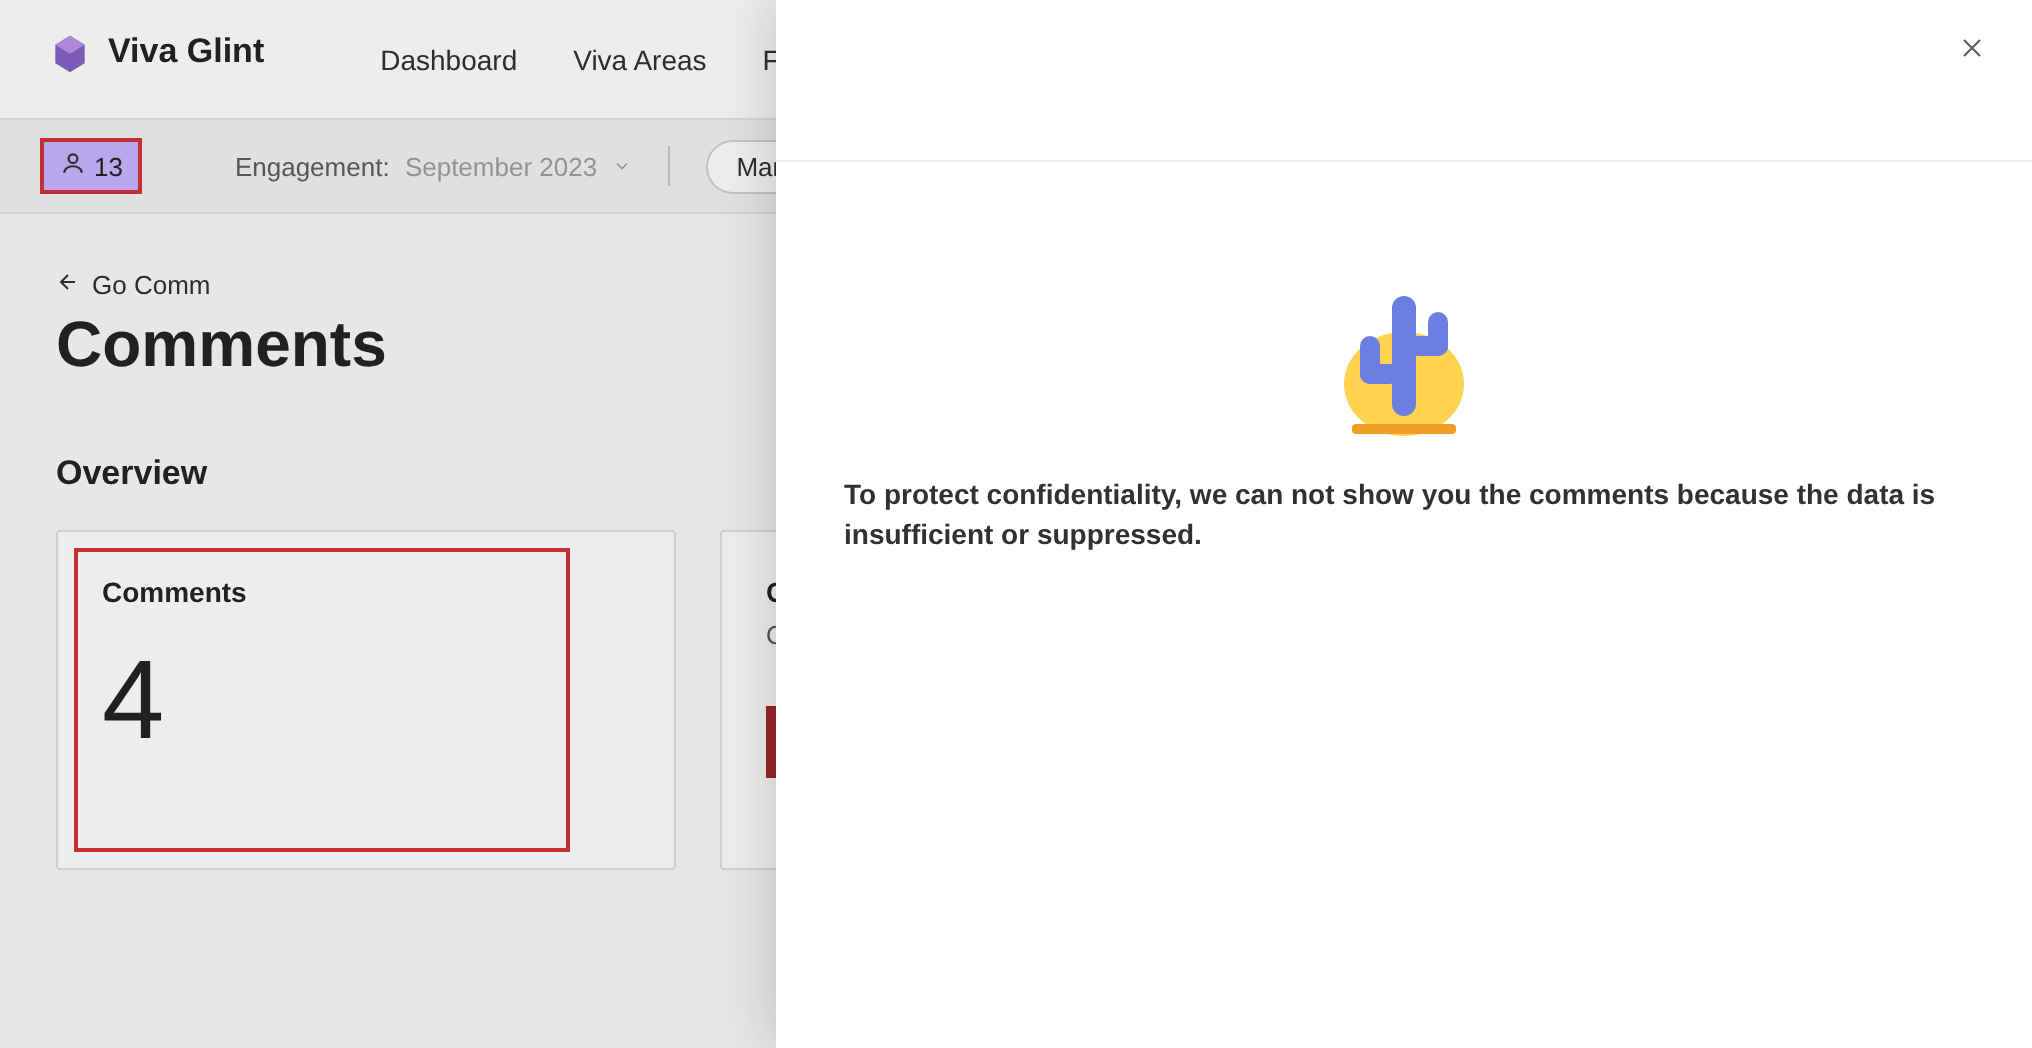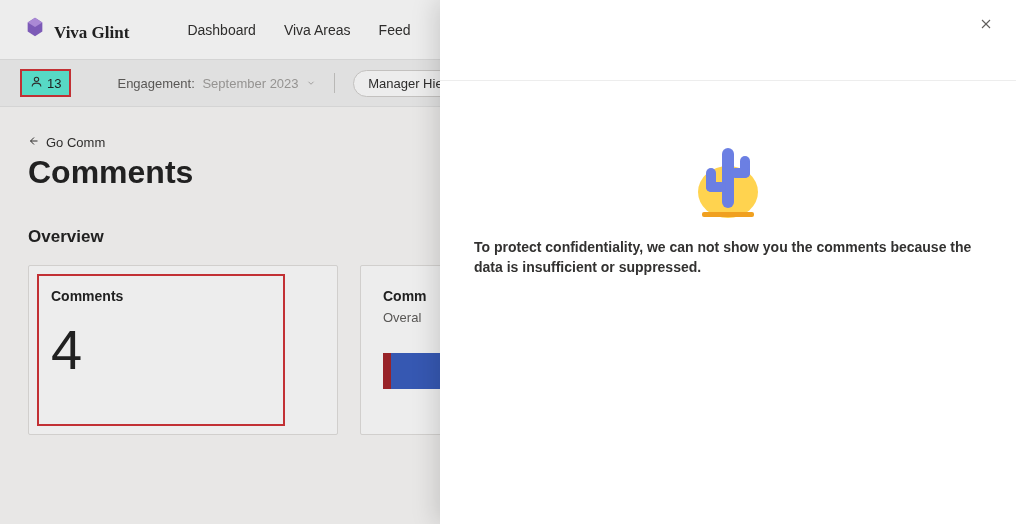--- a/index.html
+++ b/index.html
@@ -17,27 +17,26 @@
     height: 60px;
     background: #ffffff;
     border-bottom: 1px solid #e5e5e5;
     display: flex;
     align-items: center;
     padding: 0 24px;
     gap: 28px;
   }
   .brand {
     display: flex;
-    align-items: flex-end;
+    align-items: flex-start;
     gap: 8px;
     font-weight: 700;
     font-size: 17px;
     color: #242424;
     margin-right: 30px;
-    font-family: Liberation Serif, serif;
   }
   .nav-links {
     display: flex;
     gap: 28px;
     font-size: 14px;
     color: #323130;
     align-items: flex-end;
   }
   .nav-links span { cursor: pointer; }
   
@@ -53,21 +52,21 @@
     color: #605e5c;
   }
   .respondents-chip {
     border: 2px solid #d13438;
     padding: 4px 8px;
     display: flex;
     align-items: center;
     gap: 4px;
     font-size: 13px;
     color: #242424;
-    background: #5eead4;
+    background: #c4b5fd;
   }
   .engagement {
     margin-left: 28px;
   }
   .engagement-period { color: #a19f9d; margin-left: 4px; }
   .divider-v {
     width: 1px; height: 20px; background: #c8c6c4;
   }
   .mh-chip {
     background: #fff;
@@ -151,21 +150,21 @@
   
   .overlay-scrim {
     position: absolute;
     top: 0; left: 0; right: 0; bottom: 0;
     background: rgba(0,0,0,0.07);
     pointer-events: none;
   }
   .panel {
     position: absolute;
     top: 0; right: 0; bottom: 0;
-    width: 576px;
+    width: 628px;
     background: #ffffff;
     box-shadow: -4px 0 24px rgba(0,0,0,0.15);
     padding: 20px 28px;
     display: flex;
     flex-direction: column;
   }
   .panel-close {
     position: absolute;
     top: 16px; right: 22px;
     cursor: pointer;

